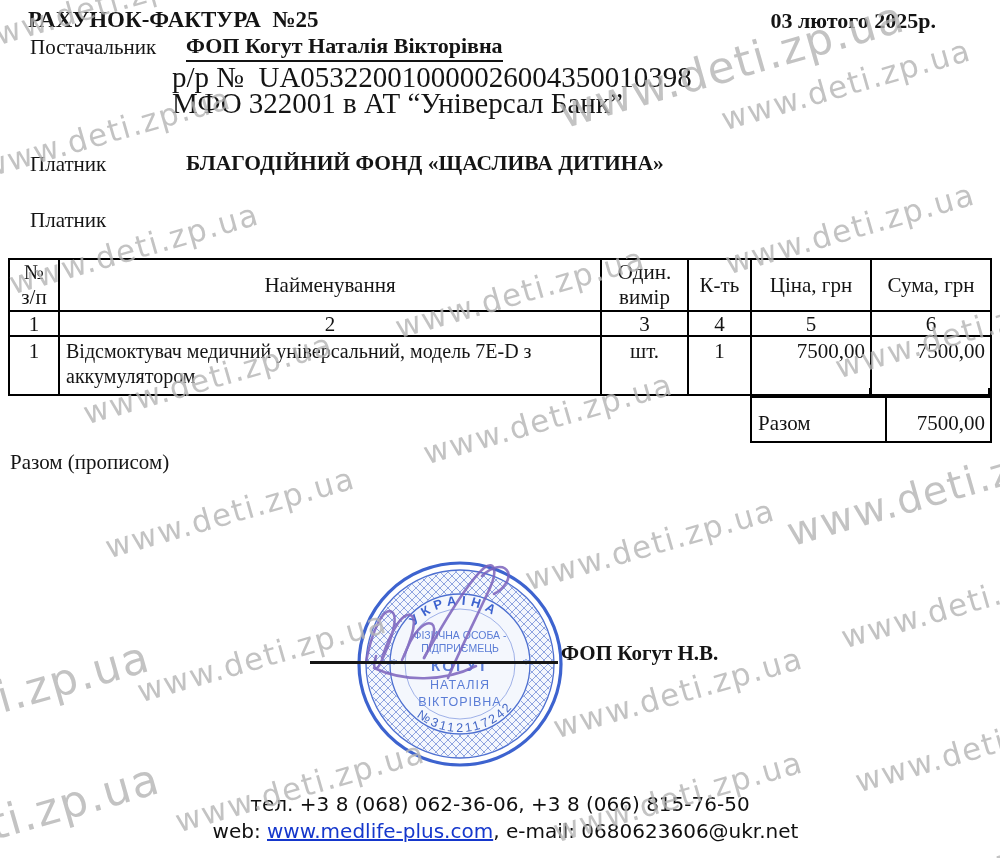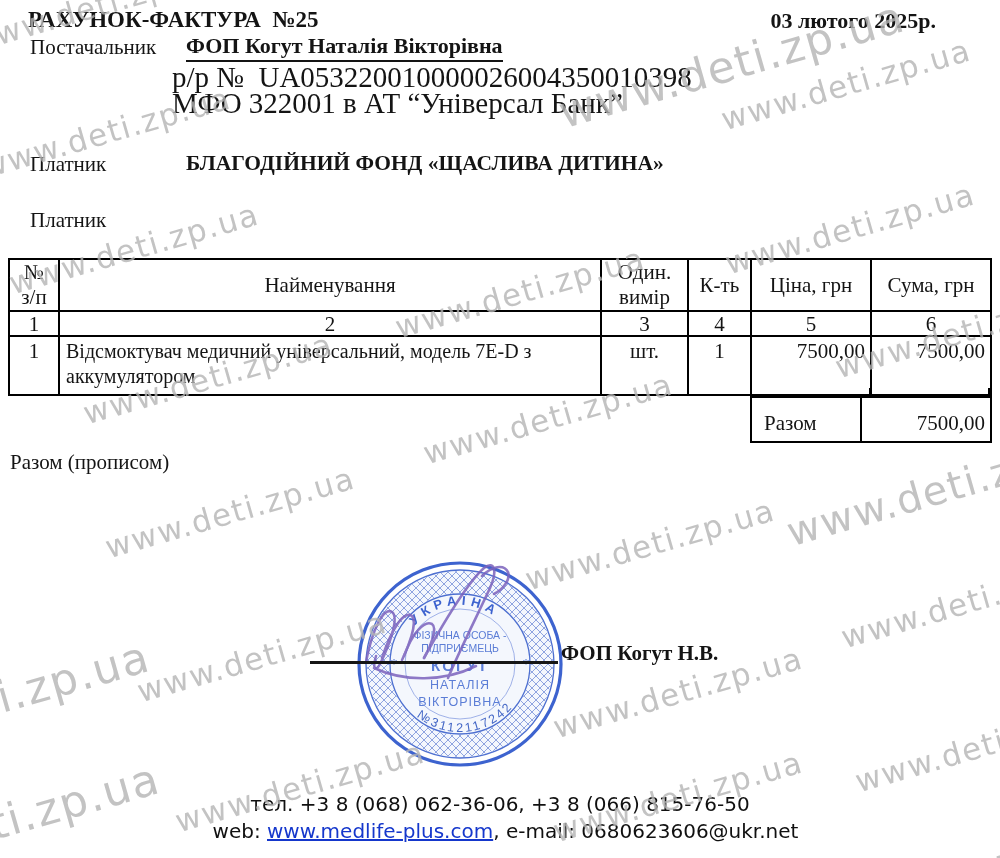--- a/index.html
+++ b/index.html
@@ -37,21 +37,21 @@
   tr.item td.c{text-align:center;font-size:21px;}
   tr.item td.name{padding-left:6px;padding-right:4px;white-space:pre;line-height:1.22;}
   tr.item td.r{text-align:right;padding-right:5px;font-size:21px;}
   .pre{white-space:pre-line;}
   .conn{position:absolute;width:2px;height:9px;background:#000;z-index:1;}
   
   .total-box{
     position:absolute;left:750px;top:396px;width:242px;height:47px;z-index:1;
     display:flex;border:2px solid #000;box-sizing:border-box;font-size:21px;
   }
-  .total-box .tl{width:110px;border-right:2px solid #000;display:flex;align-items:flex-end;padding:0 0 5px 12px;box-sizing:border-box;}
+  .total-box .tl{width:135px;border-right:2px solid #000;display:flex;align-items:flex-end;padding:0 0 5px 6px;box-sizing:border-box;}
   .total-box .tv{flex:1;display:flex;align-items:flex-end;justify-content:flex-end;padding:0 5px 5px 0;}
   
   .total-words-label{position:absolute;left:10px;top:450px;font-size:21px;z-index:1;}
   .total-words{position:absolute;left:158px;top:479px;font-size:22px;font-weight:bold;z-index:1;}
   
   .stamp{position:absolute;left:352px;top:556px;z-index:2;}
   .sign-line{position:absolute;left:310px;top:661px;width:248px;height:3px;background:#161616;z-index:3;}
   .signer-name{position:absolute;left:561px;top:641px;font-size:21px;font-weight:bold;z-index:3;}
   
   .footer{

